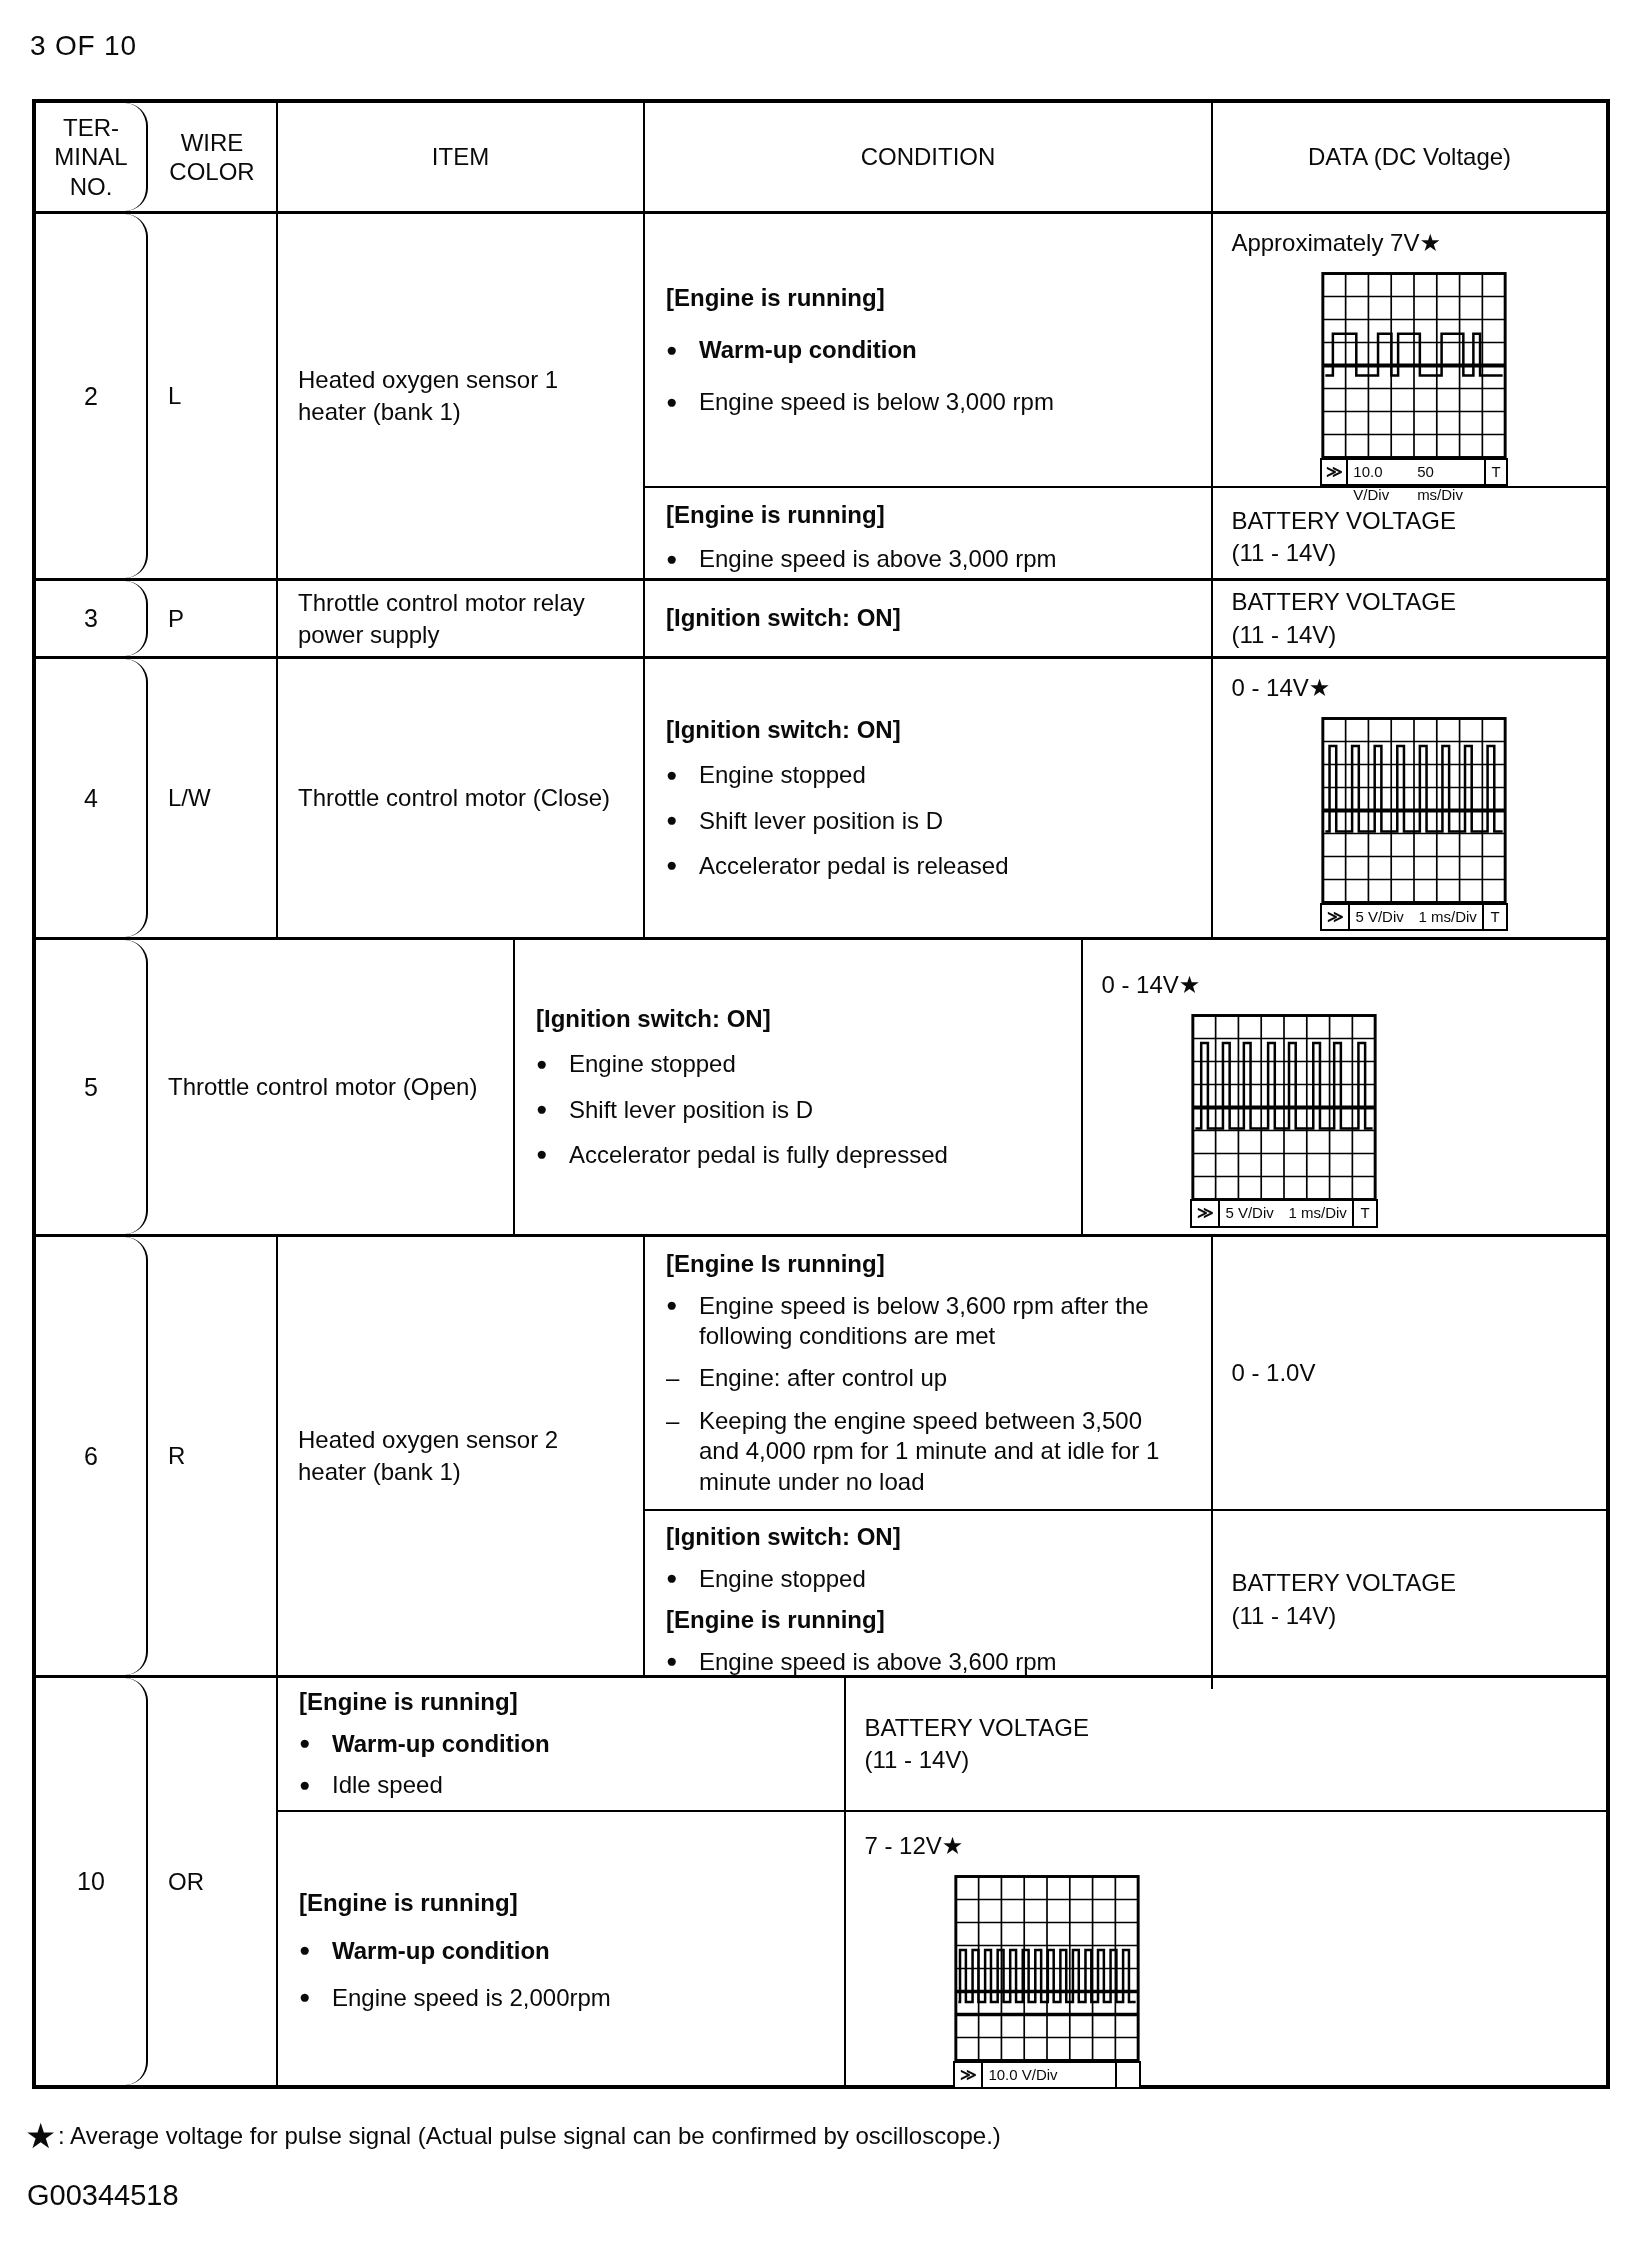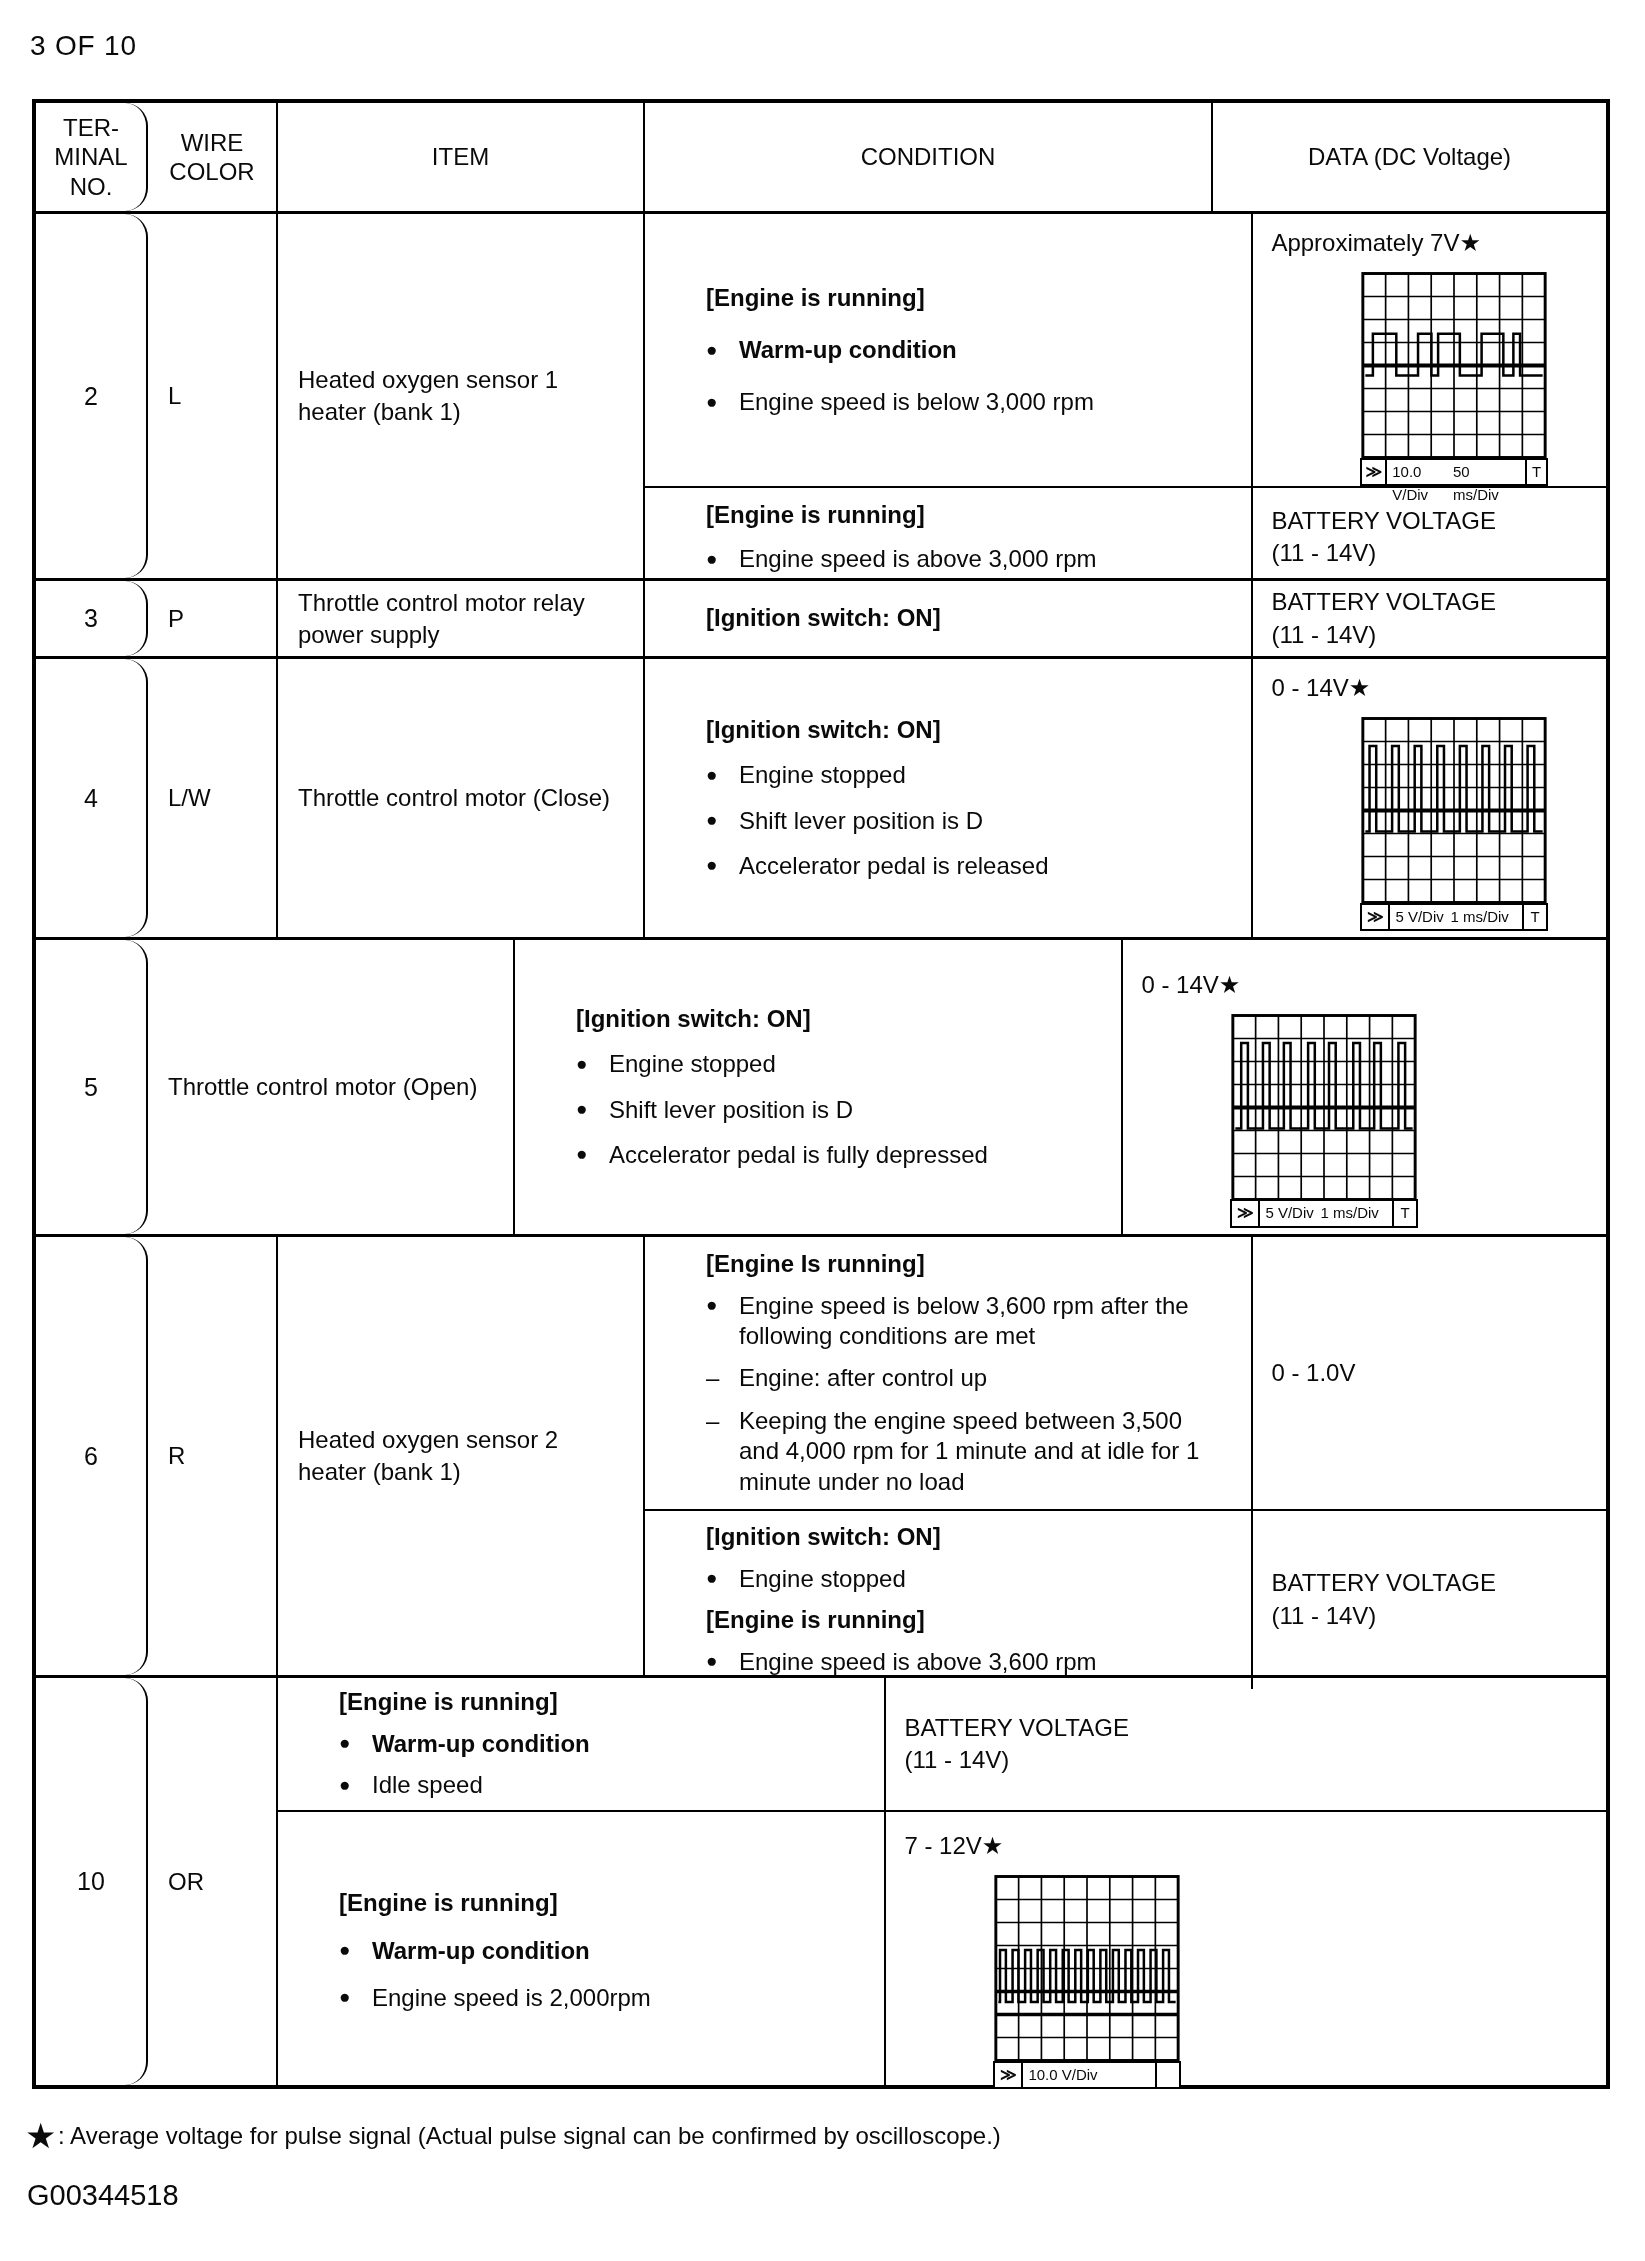--- a/index.html
+++ b/index.html
@@ -21,39 +21,39 @@
   .hc{display:flex;flex-direction:column;align-items:center;justify-content:center;
       font-size:24px;line-height:1.22;text-align:center;}
   .c1{width:112px;border-radius:23px;} .c2{width:130px;text-align:right;} .c3{width:367px;} .c4{width:568px;} .c5{flex:1;border-right:none;}
   .tcell{display:flex;align-items:center;justify-content:center;font-size:25px;}
   .icell{display:flex;align-items:center;font-size:24px;line-height:1.32;padding:0 20px;}
   .icell .itx{max-width:327px;}
   .subs{flex:1;display:flex;flex-direction:column;}
   .sub{display:flex;box-sizing:border-box;}
   .sub + .sub{border-top:2.5px solid #000;}
   .cond{display:flex;flex-direction:column;justify-content:center;
-        padding:11.7px 25px 11.7px 21px;gap:18.4px;font-size:24px;line-height:1.27;margin-left:40px;}
+        padding:11.7px 25px 11.7px 21px;gap:18.4px;font-size:24px;line-height:1.27;}
   .cl{max-width:502px;}
   .hd{font-weight:bold;}
   .it{display:flex;}
   .bu{width:33px;flex:0 0 33px;font-size:19px;padding-top:2.5px;}
   .tx{flex:1;}
   .bold{font-weight:bold;}
   .data{display:flex;flex-direction:column;font-size:24px;line-height:1.35;}
   .data.txt{justify-content:center;padding-left:18.4px;}
   .data.fig{justify-content:flex-start;padding:13.4px 0 0 18.4px;}
   .dtitle{margin-bottom:11.7px;}
   .scope{margin-left:89px;width:188px;}
   .scope svg{display:block;}
   .sbar{width:188px;height:28.5px;border:2.5px solid #000;box-sizing:border-box;
         display:flex;align-items:stretch;font-size:15px;margin-top:-2.5px;background:#fff;}
   .sbox{width:26px;border-right:2.5px solid #000;text-align:center;font-weight:bold;
         font-size:16px;line-height:23.4px;}
   .svd{padding-left:5px;line-height:23.4px;}
-  .std{margin-left:auto;padding-right:13px;line-height:23.4px;}
+  .std{margin-left:auto;padding-right:5px;line-height:23.4px;}
   .strig{width:22.6px;border-left:2.5px solid #000;text-align:center;line-height:23.4px;}
   .footnote{position:absolute;left:25px;top:2122px;font-size:24px;display:flex;align-items:flex-start;}
   .fstar{font-size:35px;line-height:28.5px;margin-right:1.7px;}
   .figcode{position:absolute;left:27px;top:2179px;font-size:29px;}
   .g2a{gap:22px;} .g6a{gap:11.7px;} .g6b{gap:11px;} .g10a{gap:11px;} .g10b{gap:17px;}
 </style>
 </head>
 <body>
 
 <div class="page-label">3 OF 10</div>

